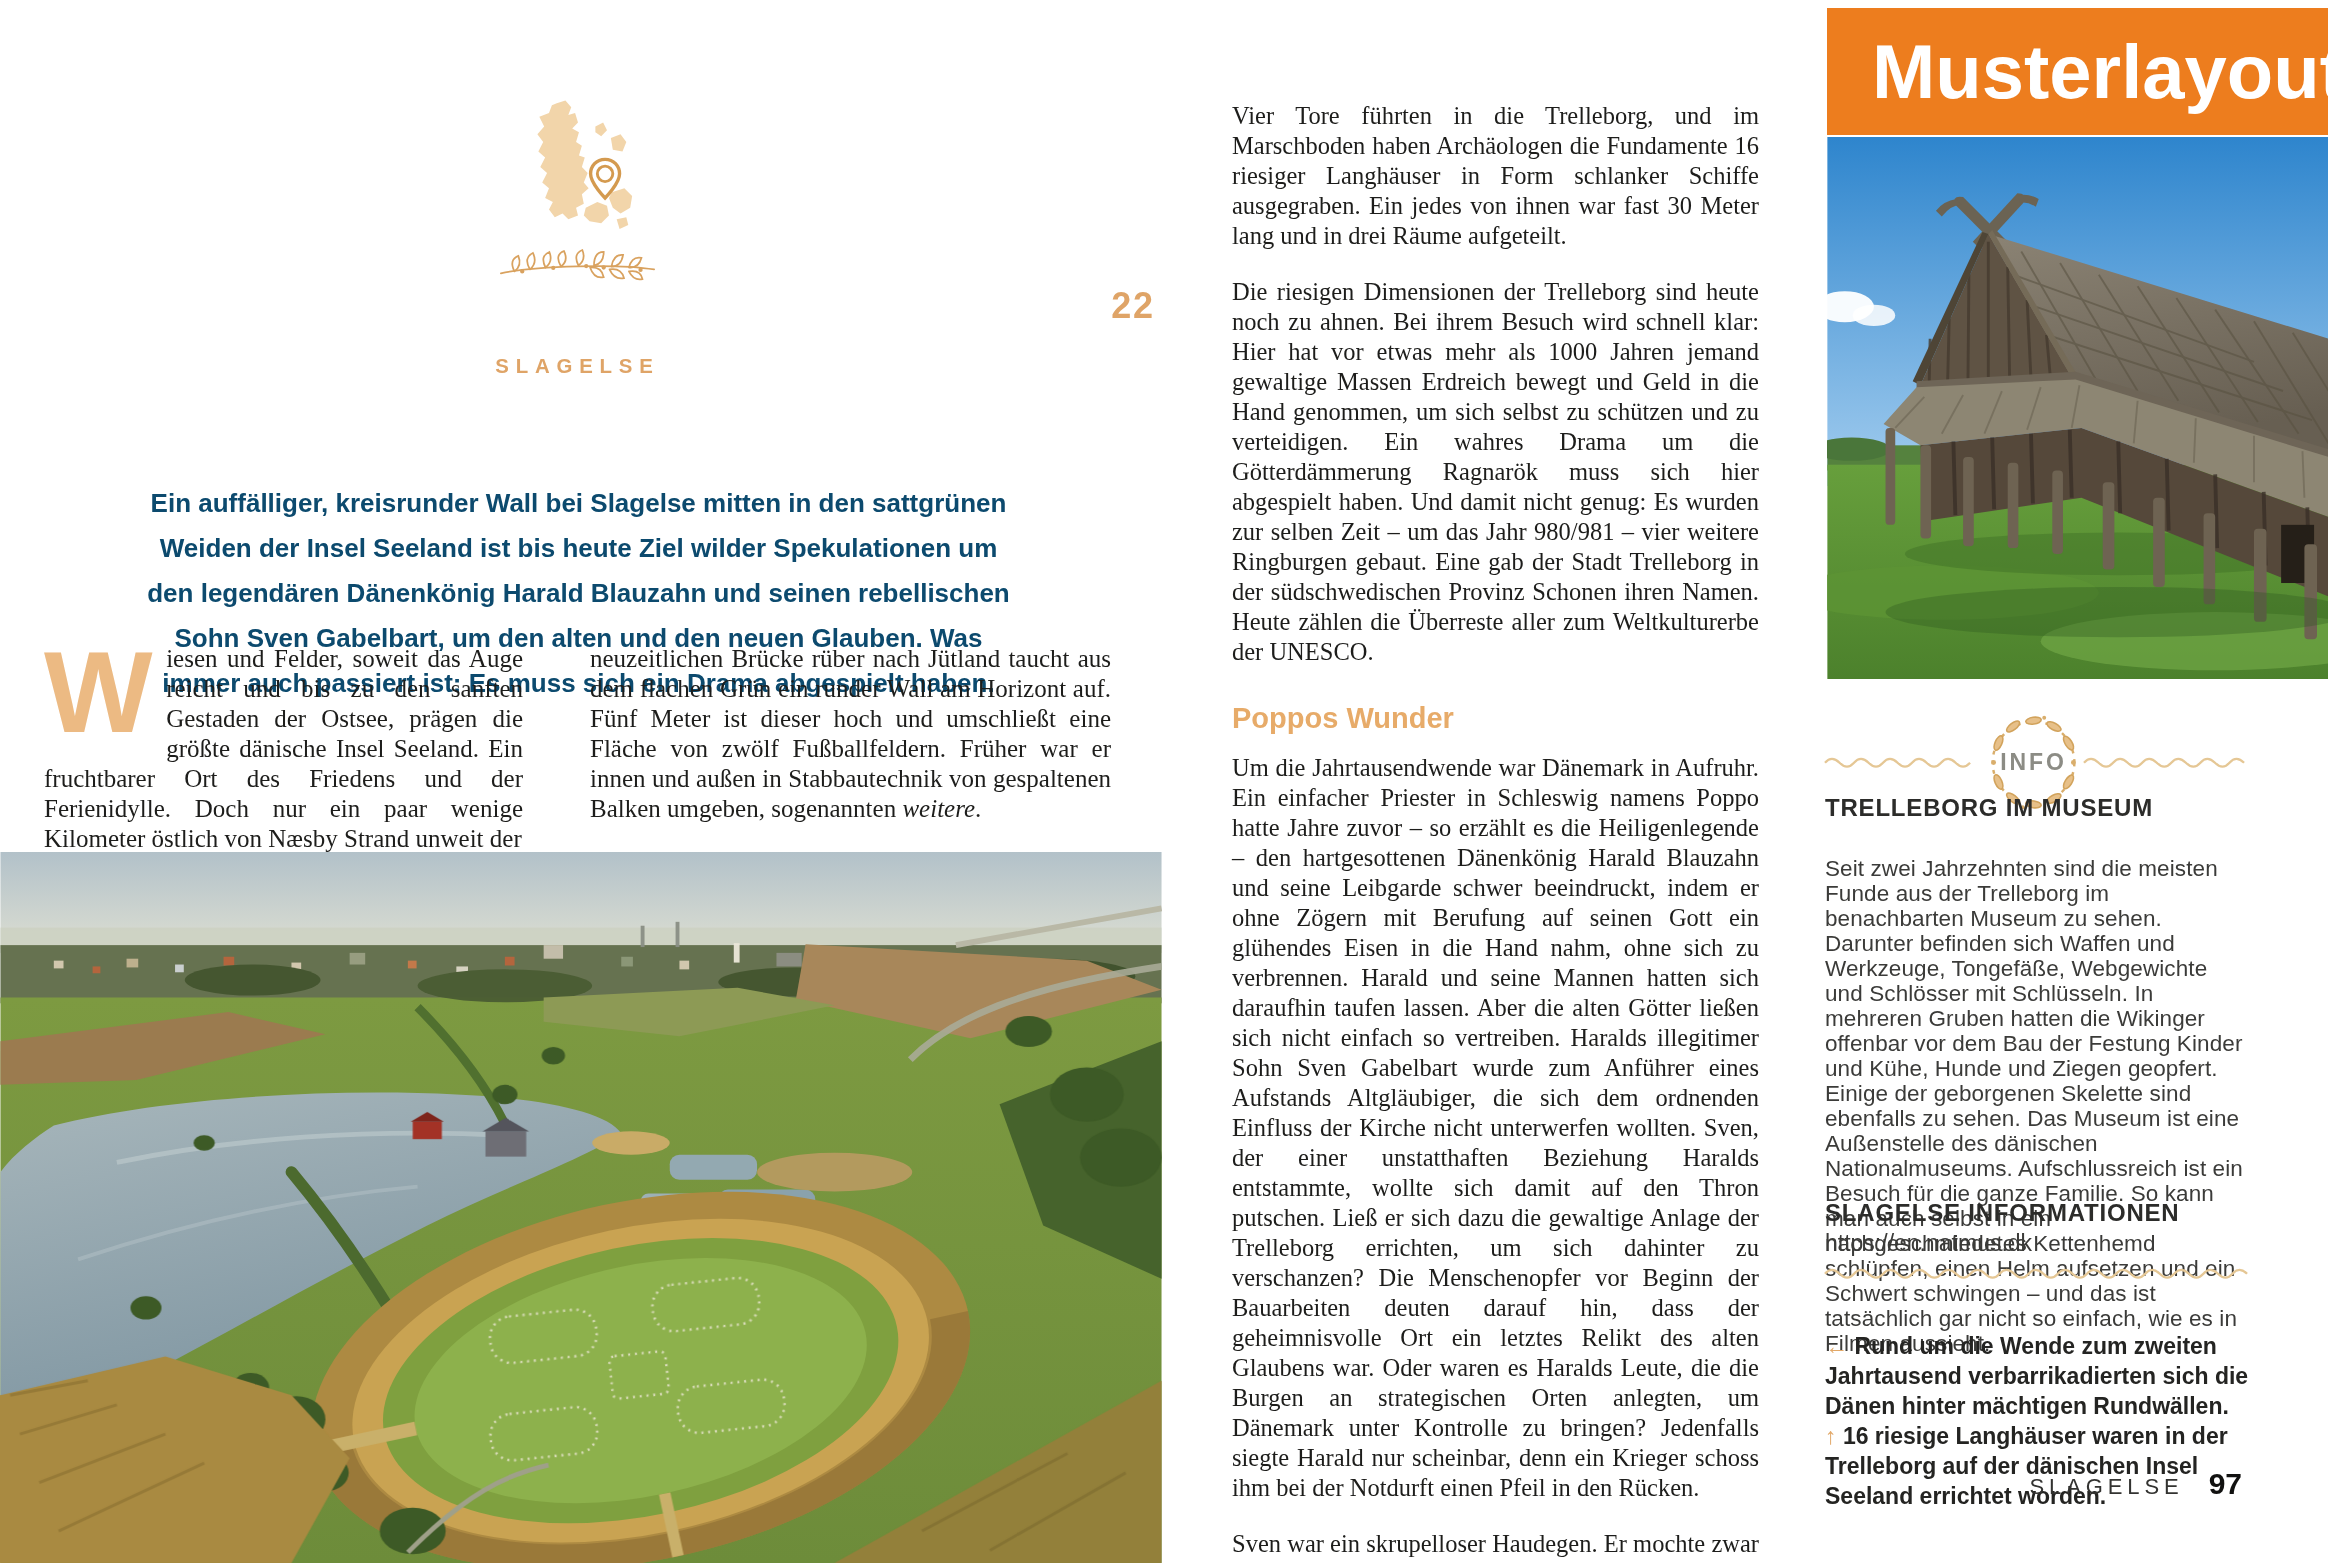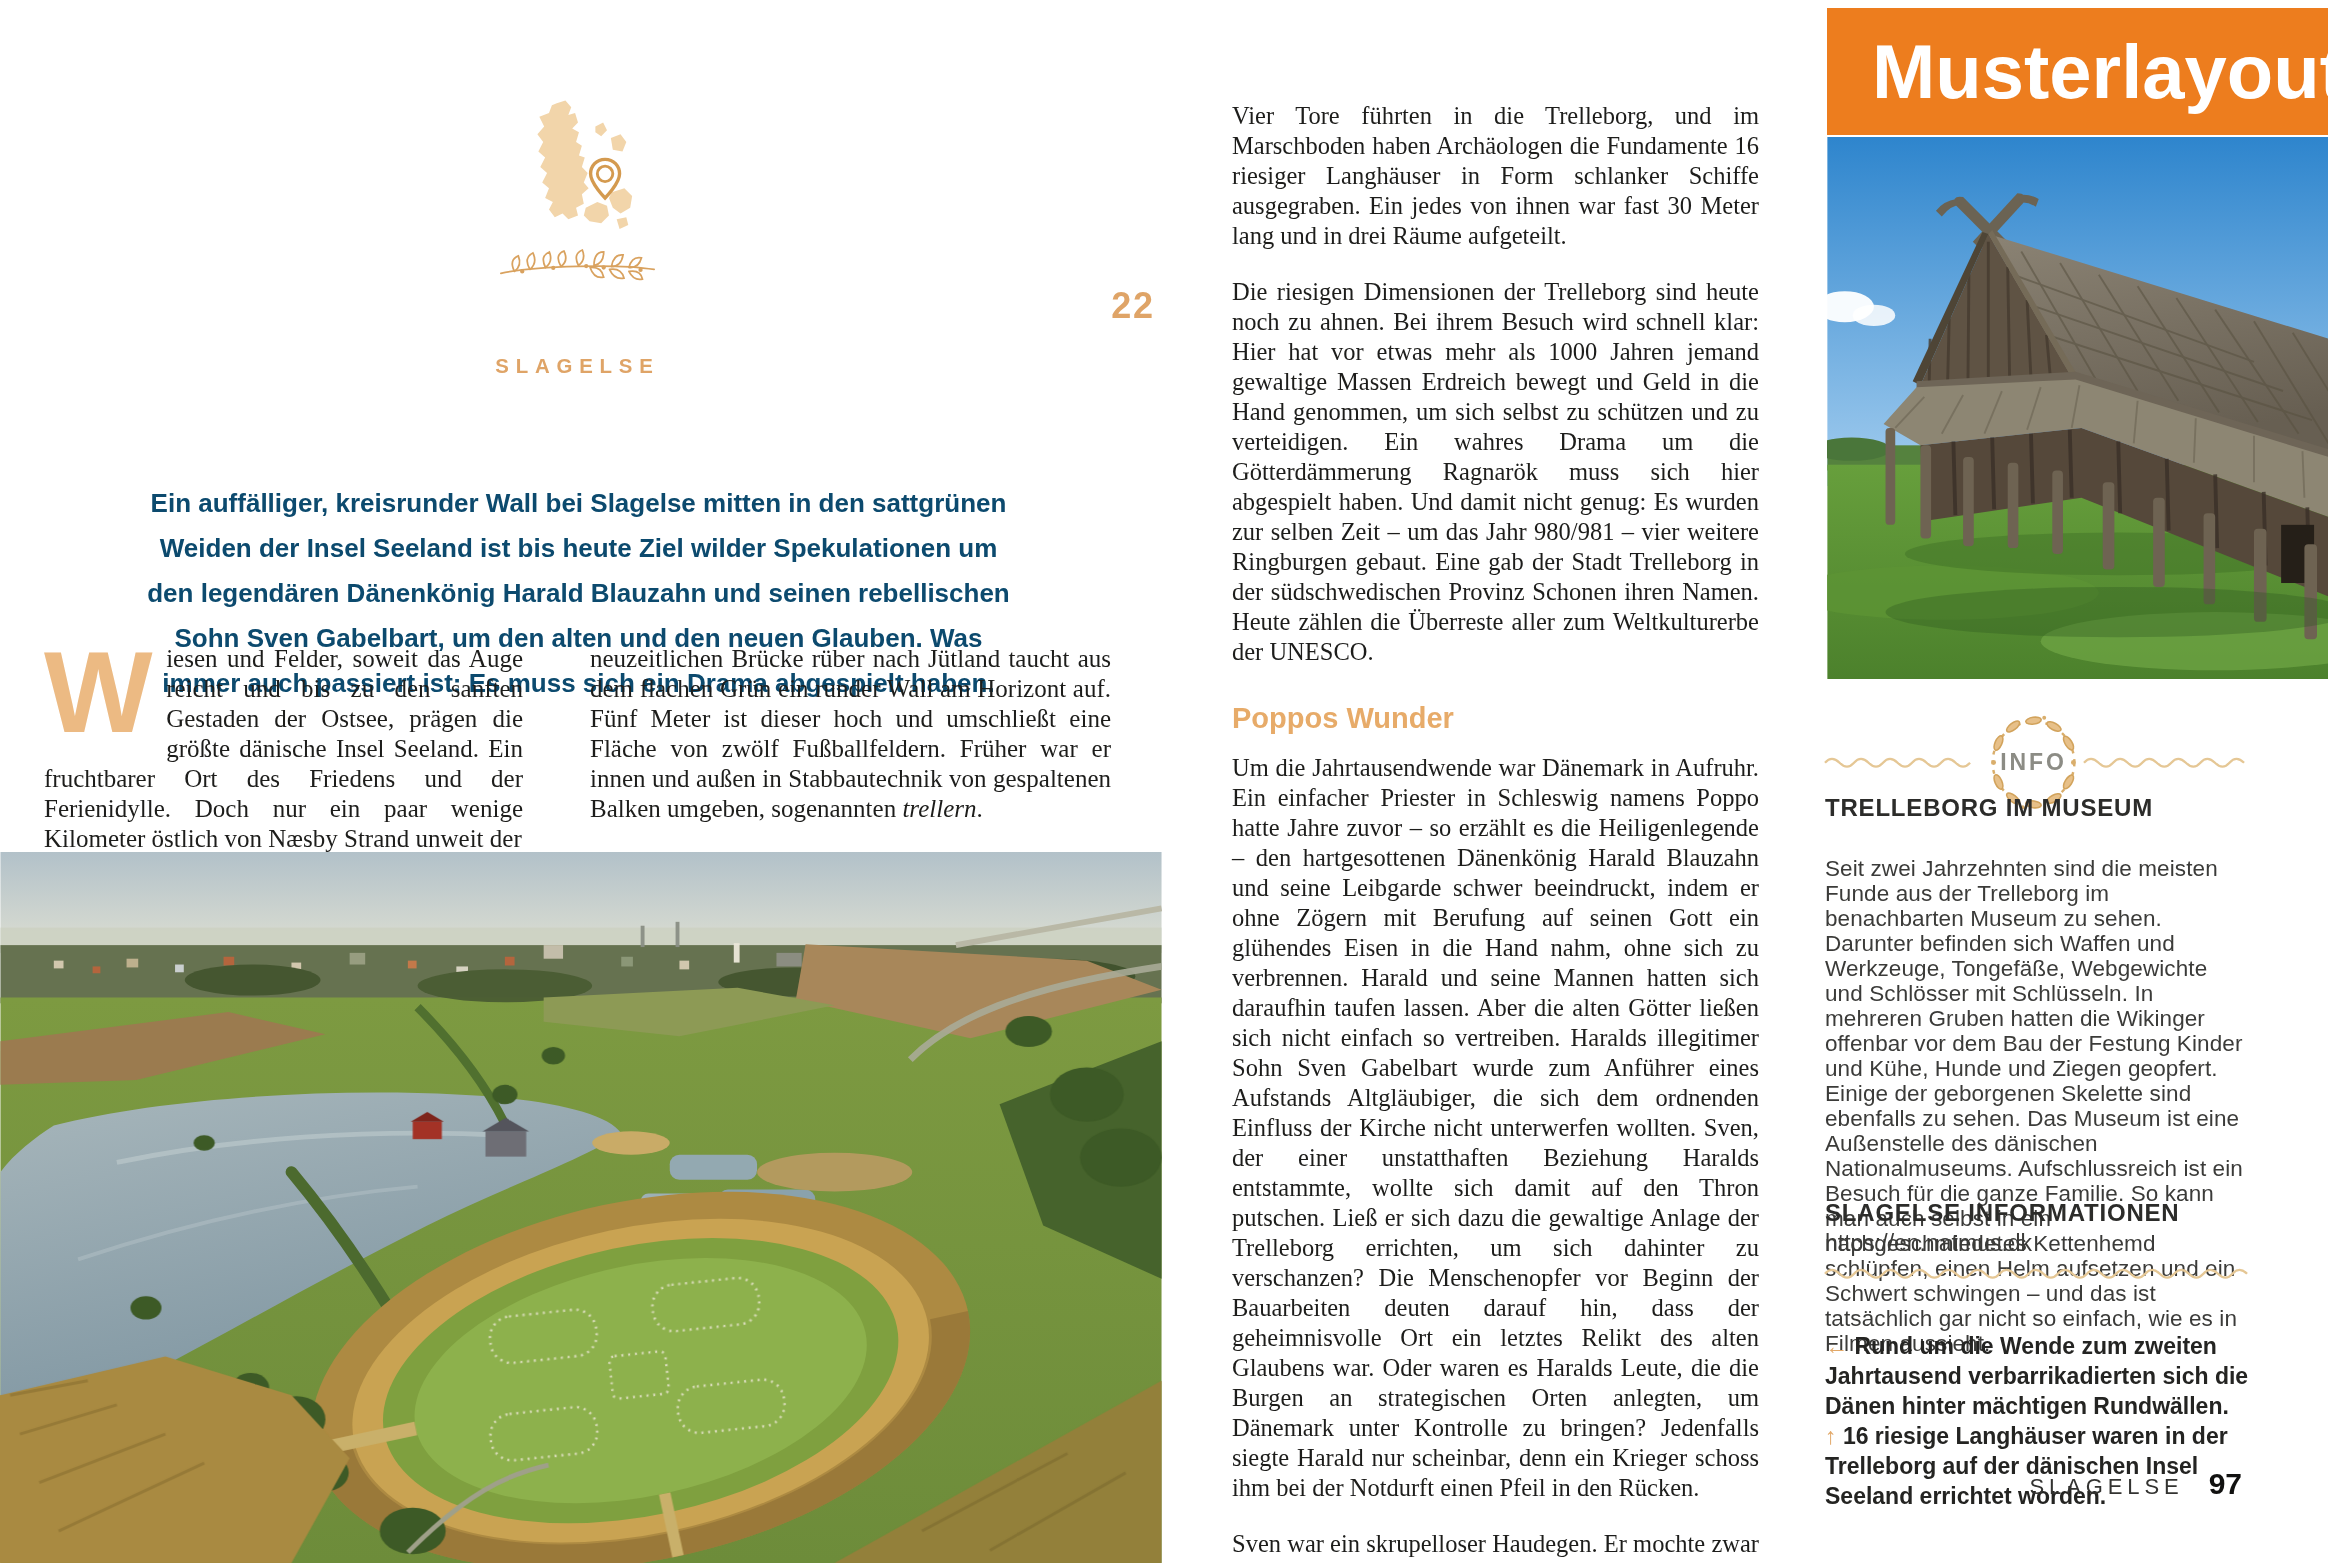--- a/index.html
+++ b/index.html
@@ -109,21 +109,21 @@
   </svg>
 
   <div class="abs" id="chapter-number">22</div>
   <div class="abs" id="kicker">SLAGELSE</div>
   <div class="abs" id="standfirst">Ein auffälliger, kreisrunder Wall bei Slagelse mitten in den sattgrünen Weiden der Insel Seeland ist bis heute Ziel wilder Spekulationen um den legendären Dänenkönig Harald Blauzahn und seinen rebellischen Sohn Sven Gabelbart, um den alten und den neuen Glauben. Was immer auch passiert ist: Es muss sich ein Drama abgespielt haben.</div>
 
   <div class="abs intro-col" id="intro-col1">
     <span id="dropcap">W</span><span>iesen und Felder, soweit das Auge reicht und bis zu den sanften Gestaden der Ostsee, prägen die größte dänische Insel Seeland. Ein fruchtbarer Ort des Friedens und der Ferienidylle. Doch nur ein paar wenige Kilometer östlich von Næsby Strand unweit der</span>
   </div>
   <div class="abs intro-col" id="intro-col2">
-    <span>neuzeitlichen Brücke rüber nach Jütland taucht aus dem flachen Grün ein runder Wall am Horizont auf. Fünf Meter ist dieser hoch und umschließt eine Fläche von zwölf Fußballfeldern. Früher war er innen und außen in Stabbautechnik von gespaltenen Balken umgeben, sogenannten </span><i>trellern</i><span>.</span>
+    <span>neuzeitlichen Brücke rüber nach Jütland taucht aus dem flachen Grün ein runder Wall am Horizont auf. Fünf Meter ist dieser hoch und umschließt eine Fläche von zwölf Fußballfeldern. Früher war er innen und außen in Stabbautechnik von gespaltenen Balken umgeben, sogenannten </span><i>weitere</i><span>.</span>
   </div>
 
   <div class="abs" id="aerial-photo">
     <svg width="1162" height="711" viewBox="0 0 1197 733">
       <defs>
         <linearGradient id="skyg" x1="0" y1="0" x2="0" y2="1">
           <stop offset="0" stop-color="#b2c1c9"></stop>
             <stop offset="1" stop-color="#dcded2"></stop>
         </linearGradient>
         <linearGradient id="landg" x1="0" y1="0" x2="0" y2="1">

